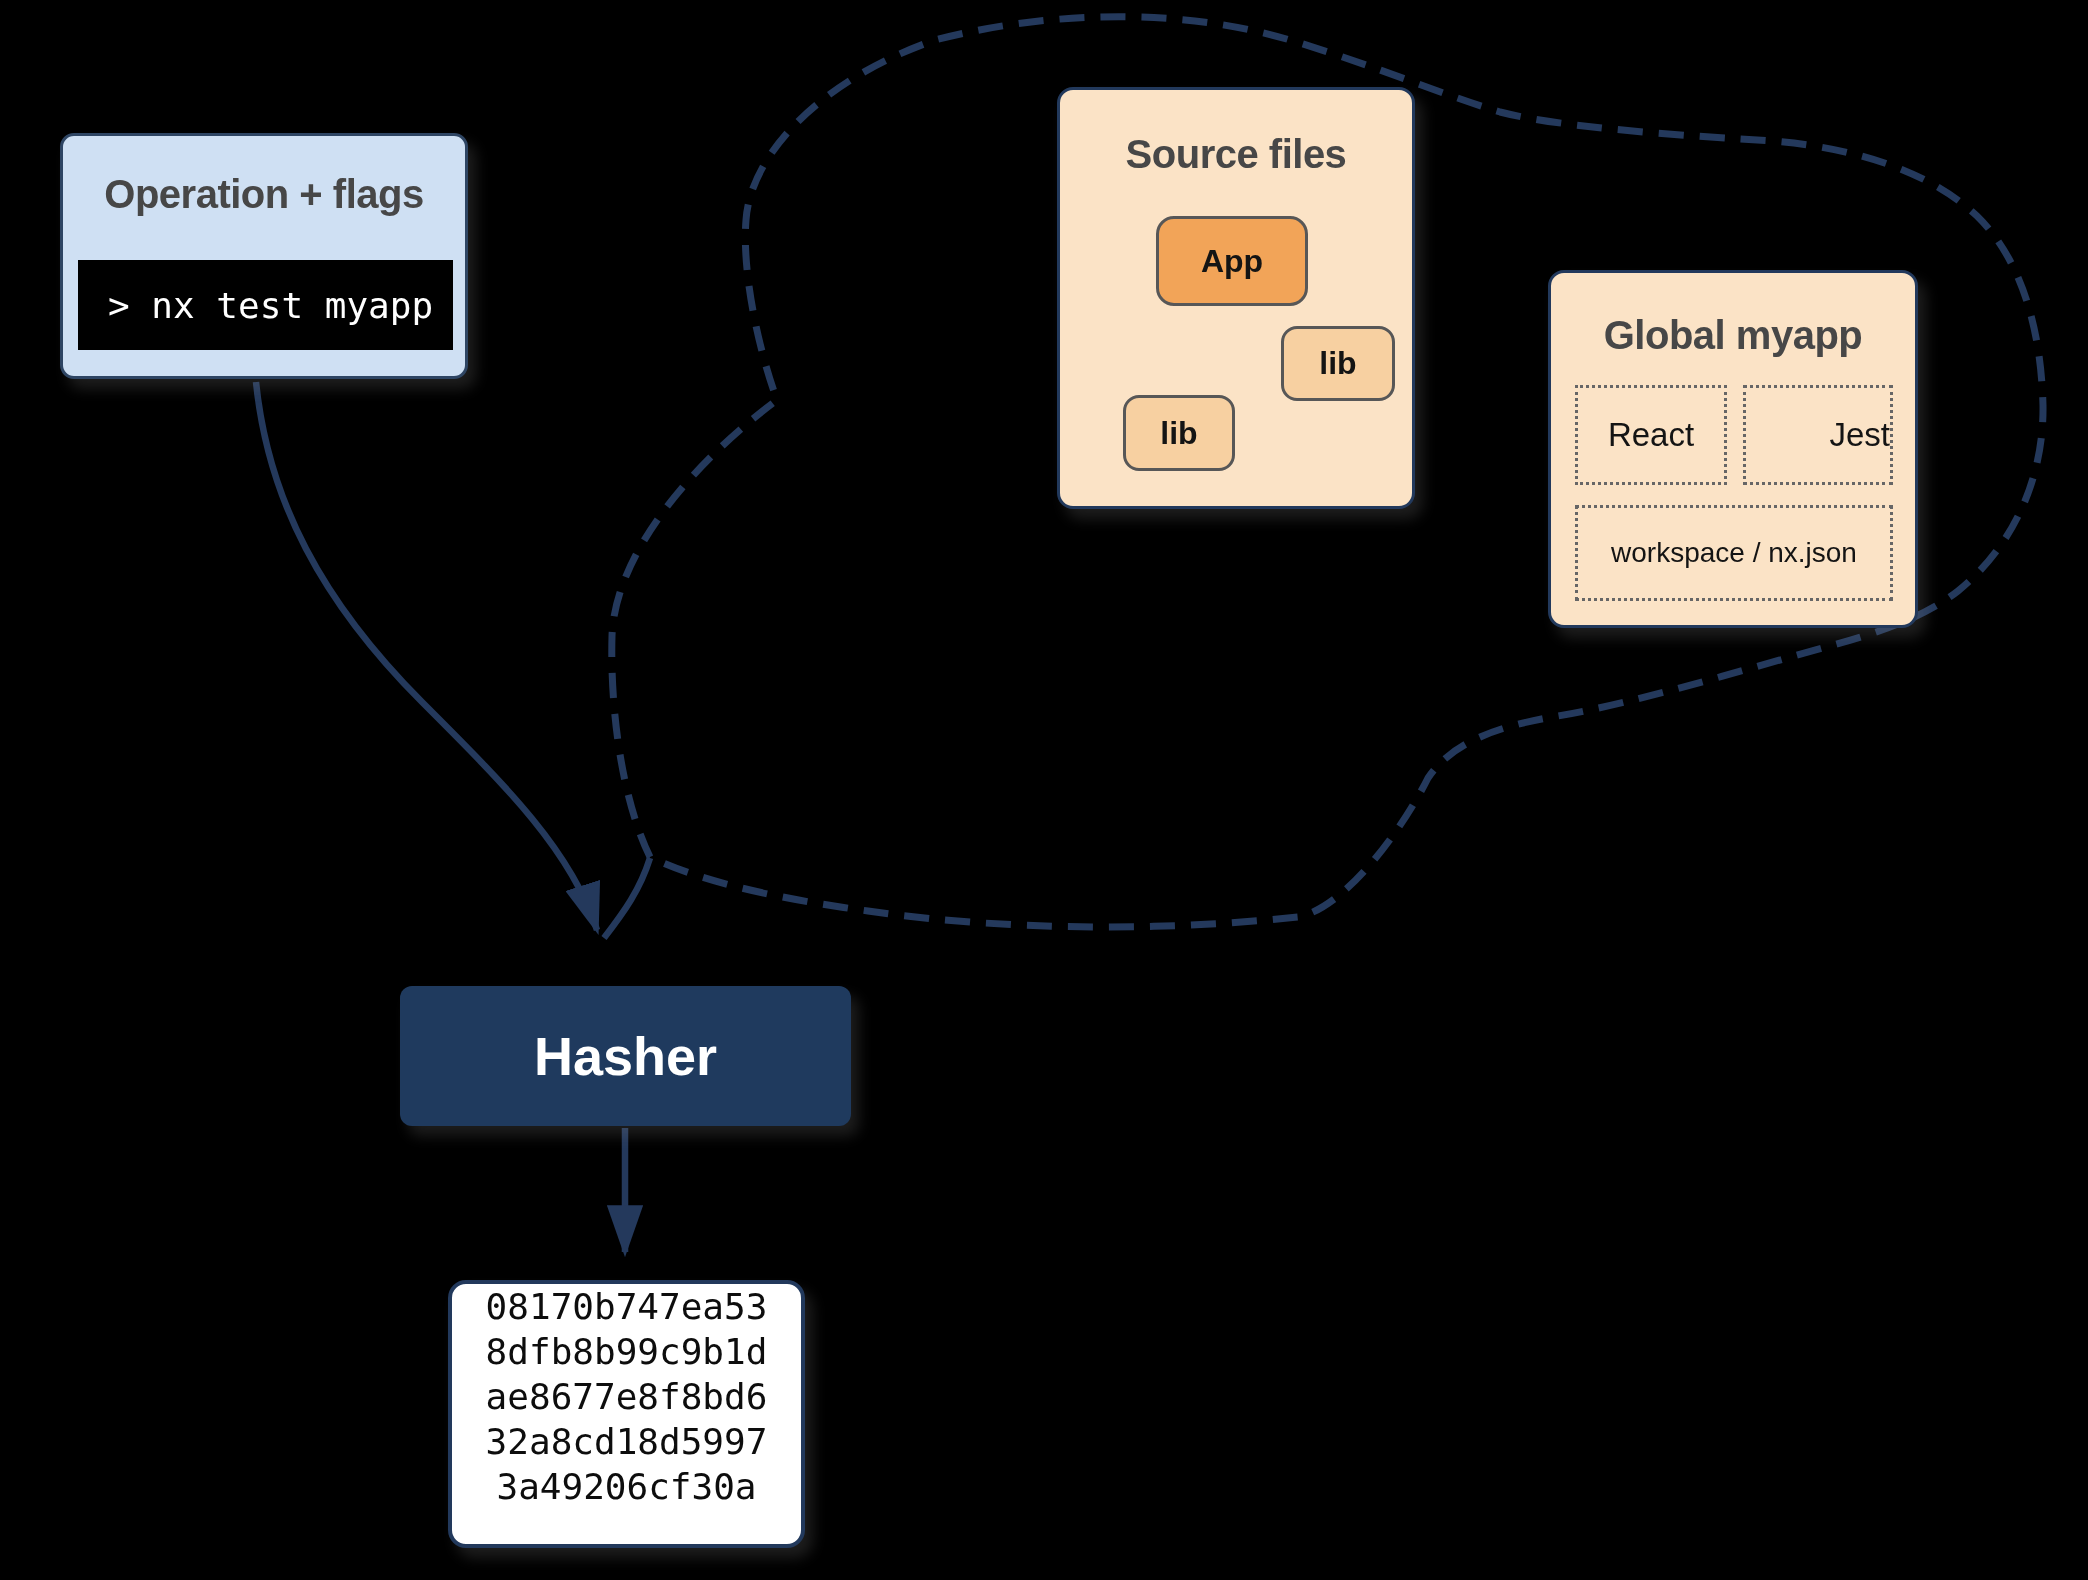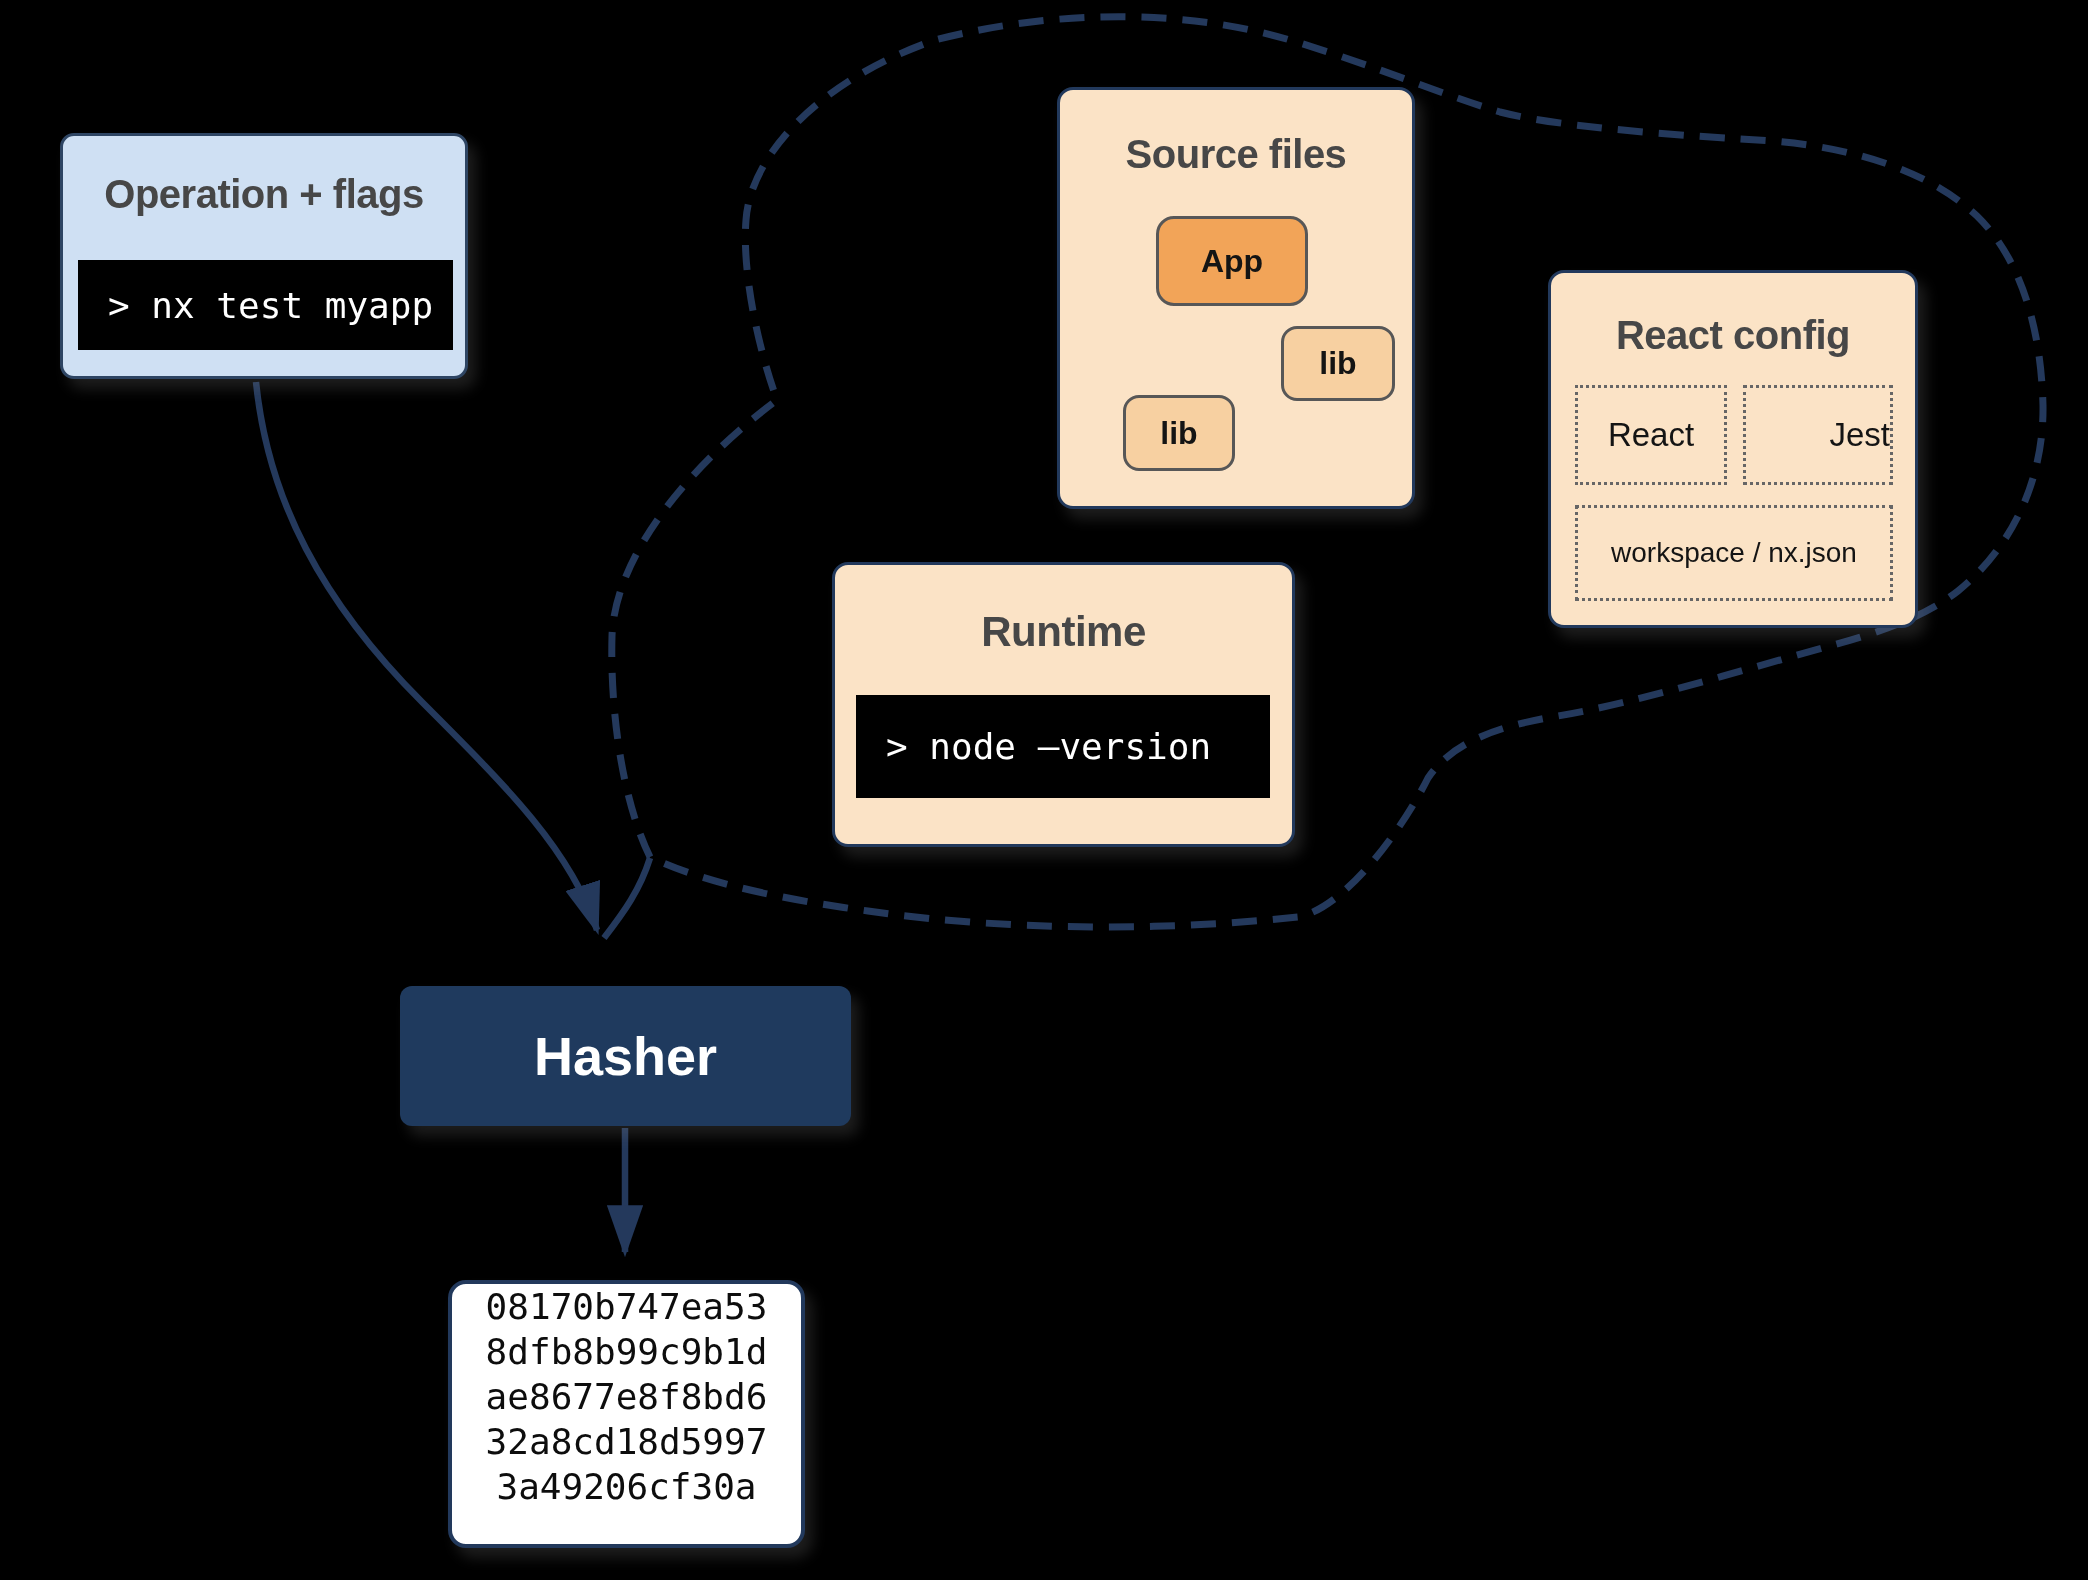--- a/index.html
+++ b/index.html
@@ -120,38 +120,32 @@
     </div>
     <div class="mini-node" id="lib-node-a">
       <span>lib</span>
     </div>
     <div class="mini-node" id="lib-node-b">
       <span>lib</span>
     </div>
   </div>
 
   <div class="box panel" id="gc-box">
-    <div class="title">React config</div>
+    <div class="title">Global myapp</div>
     <div class="dotted" id="gc-react">
       <span>React</span>
     </div>
     <div class="dotted" id="gc-jest">
       <span>Jest</span>
     </div>
     <div class="dotted" id="gc-ws">
       <span>workspace / nx.json</span>
     </div>
   </div>
 
-  <div class="box panel" id="runtime-box">
-    <div class="title">Runtime</div>
-    <div class="terminal" id="runtime-terminal">
-      <span>&gt; node –version</span>
-    </div>
-  </div>
 
   <div class="box" id="hasher-box">
     <span>Hasher</span>
   </div>
 
   <div class="box" id="hash-box">
     <div>08170b747ea53</div>
     <div>8dfb8b99c9b1d</div>
     <div>ae8677e8f8bd6</div>
     <div>32a8cd18d5997</div>

